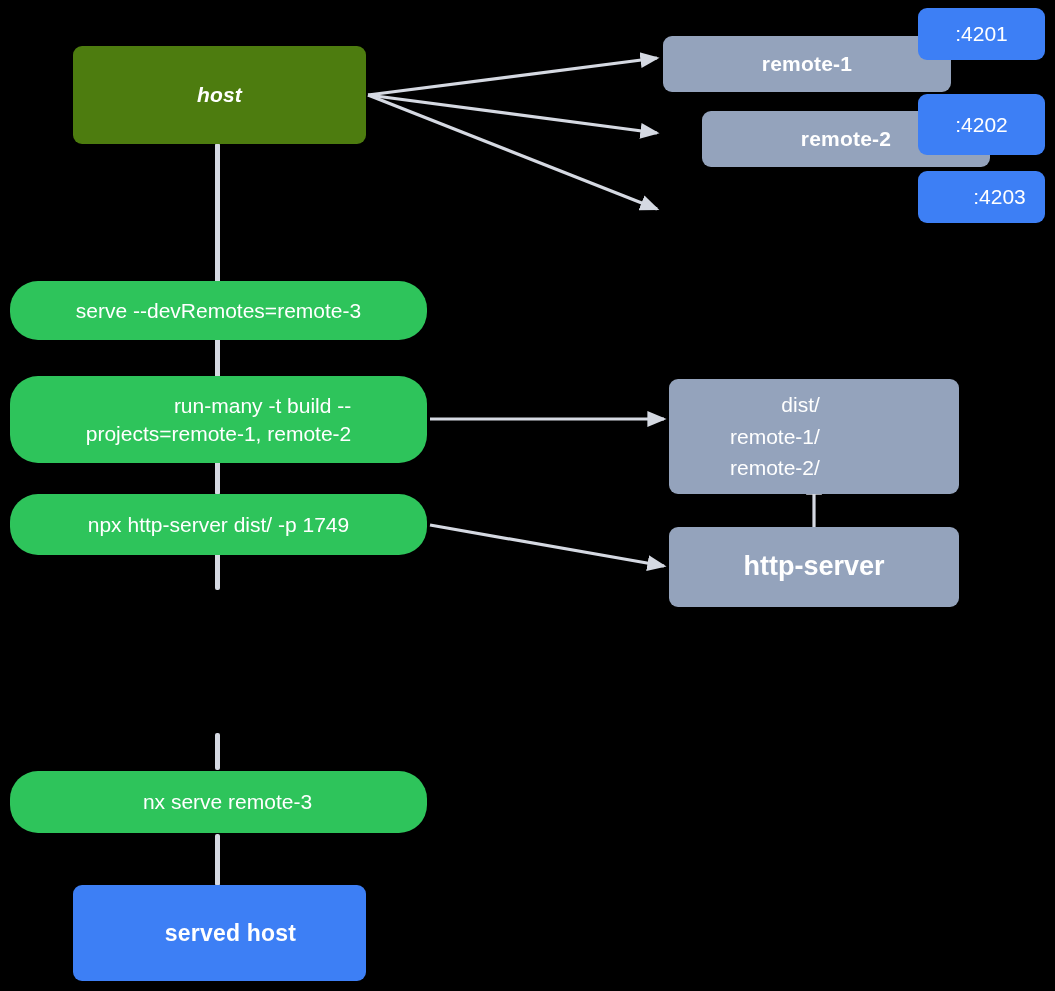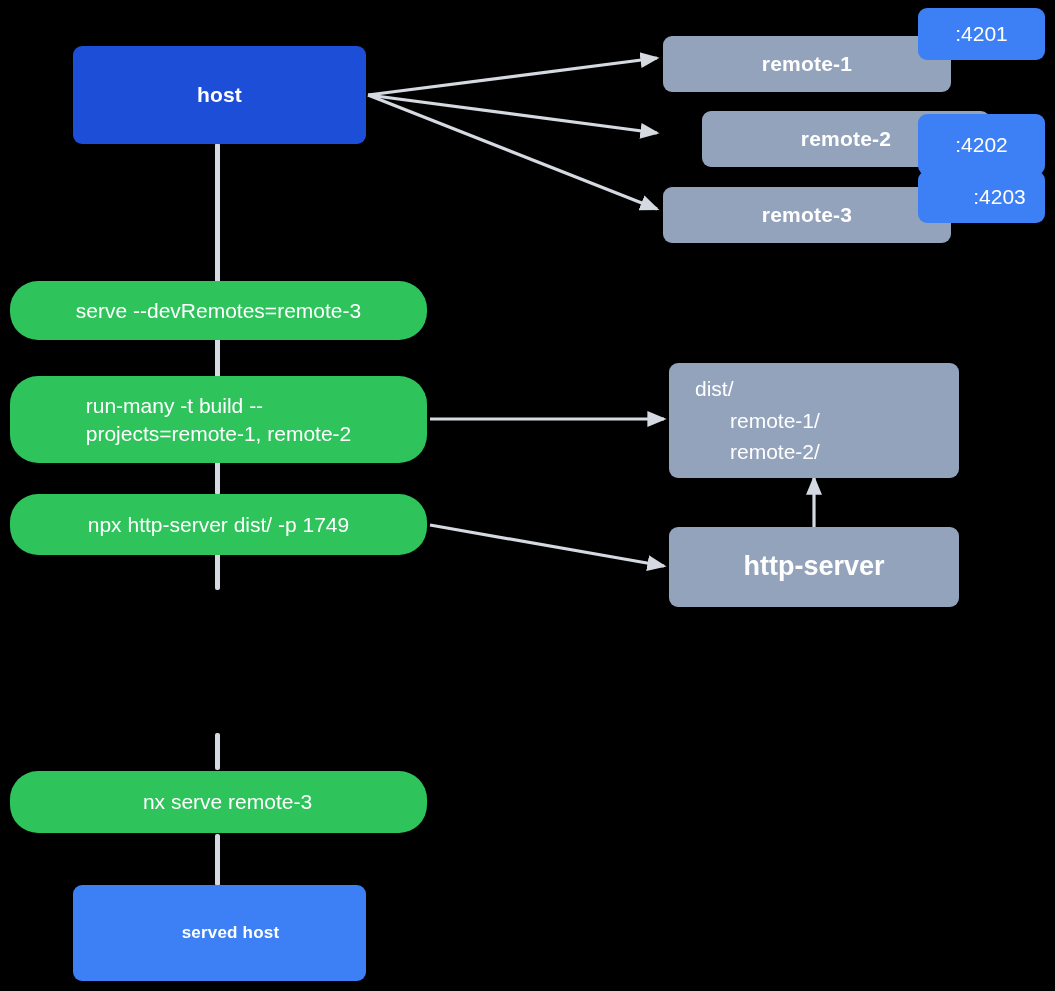--- a/index.html
+++ b/index.html
@@ -15,36 +15,37 @@
     font-family: "Liberation Sans", sans-serif;
     overflow: hidden;
   }
   .node {
     position: absolute;
     box-sizing: border-box;
     border-radius: 9px;
     display: flex;
     align-items: center;
     justify-content: center;
-    text-align: left;
+    text-align: right;
     color: #ffffff;
     line-height: 1.32;
     white-space: pre-line;
     padding: 4px 10px;
   }
   .node-host {
-    background: #1d4ed8;
+    background: #4d7c0f;
     font-weight: bold;
     font-size: 21px;
     letter-spacing: 0.2px;
+    font-style: italic;
   }
   .node-served {
     background: #3d7ff5;
     font-weight: bold;
-    font-size: 17px;
+    font-size: 23px;
     letter-spacing: 0.2px;
     padding-left: 32px;
   }
   .node-cmd {
     background: #2ec45b;
     font-size: 21px;
     font-weight: 400;
     border-radius: 28px;
   }
   .node-remote {
@@ -56,24 +57,25 @@
   .node-plain {
     background: #94a3bc;
     font-weight: 400;
     font-size: 27px;
   }
   .node-dist {
     background: #94a3bc;
     font-weight: 400;
     font-size: 21px;
     justify-content: flex-start;
-    text-align: left;
+    text-align: right;
     padding-left: 26px;
     white-space: pre;
     line-height: 1.52;
+    margin-top: 16px;
   }
   .badge {
     position: absolute;
     box-sizing: border-box;
     background: #3d7ff5;
     border-radius: 9px;
     color: #ffffff;
     font-size: 21px;
     font-weight: 400;
     display: flex;
@@ -125,23 +127,22 @@
       <line x1="814" y1="528" x2="814" y2="478"></line>
     </g>
   </svg>
 
   <div class="node node-host" style="left:73px; top:46px; width:293px; height:98px; z-index:3;">host</div>
 
   <div class="node node-remote" style="left:663px; top:36px; width:288px; height:56px; z-index:3;">remote-1</div>
   <div class="badge" style="left:918px; top:8px; width:127px; height:52px;">:4201</div>
 
   <div class="node node-remote" style="left:663px; top:111px; width:288px; height:56px; z-index:3;margin-left:39px;">remote-2</div>
-  <div class="badge" style="left:918px; top:94px; width:127px; height:61px;margin-top:20px;">:4202</div>
+  <div class="badge" style="left:918px; top:94px; width:127px; height:61px;">:4202</div>
 
-  <div class="node node-remote" style="left:663px; top:187px; width:288px; height:56px; z-index:3;">remote-3</div>
   <div class="badge" style="left:918px; top:171px; width:127px; height:52px;padding-left:36px;">:4203</div>
 
   <div class="node node-cmd" style="left:10px; top:281px; width:417px; height:59px; z-index:3;">serve --devRemotes=remote-3</div>
 
   <div class="node node-cmd" style="left:10px; top:376px; width:417px; height:87px; z-index:3;">run-many -t build --
 projects=remote-1, remote-2</div>
 
   <div class="node node-cmd" style="left:10px; top:494px; width:417px; height:61px; z-index:3;">npx http-server dist/ -p 1749</div>
 
 

